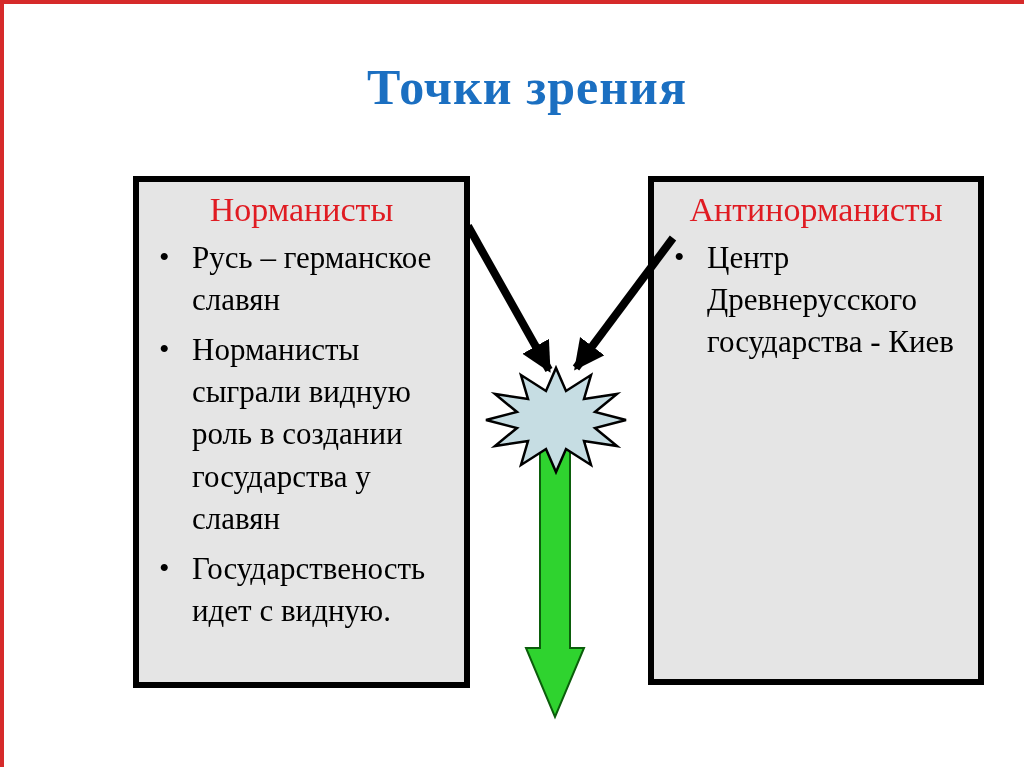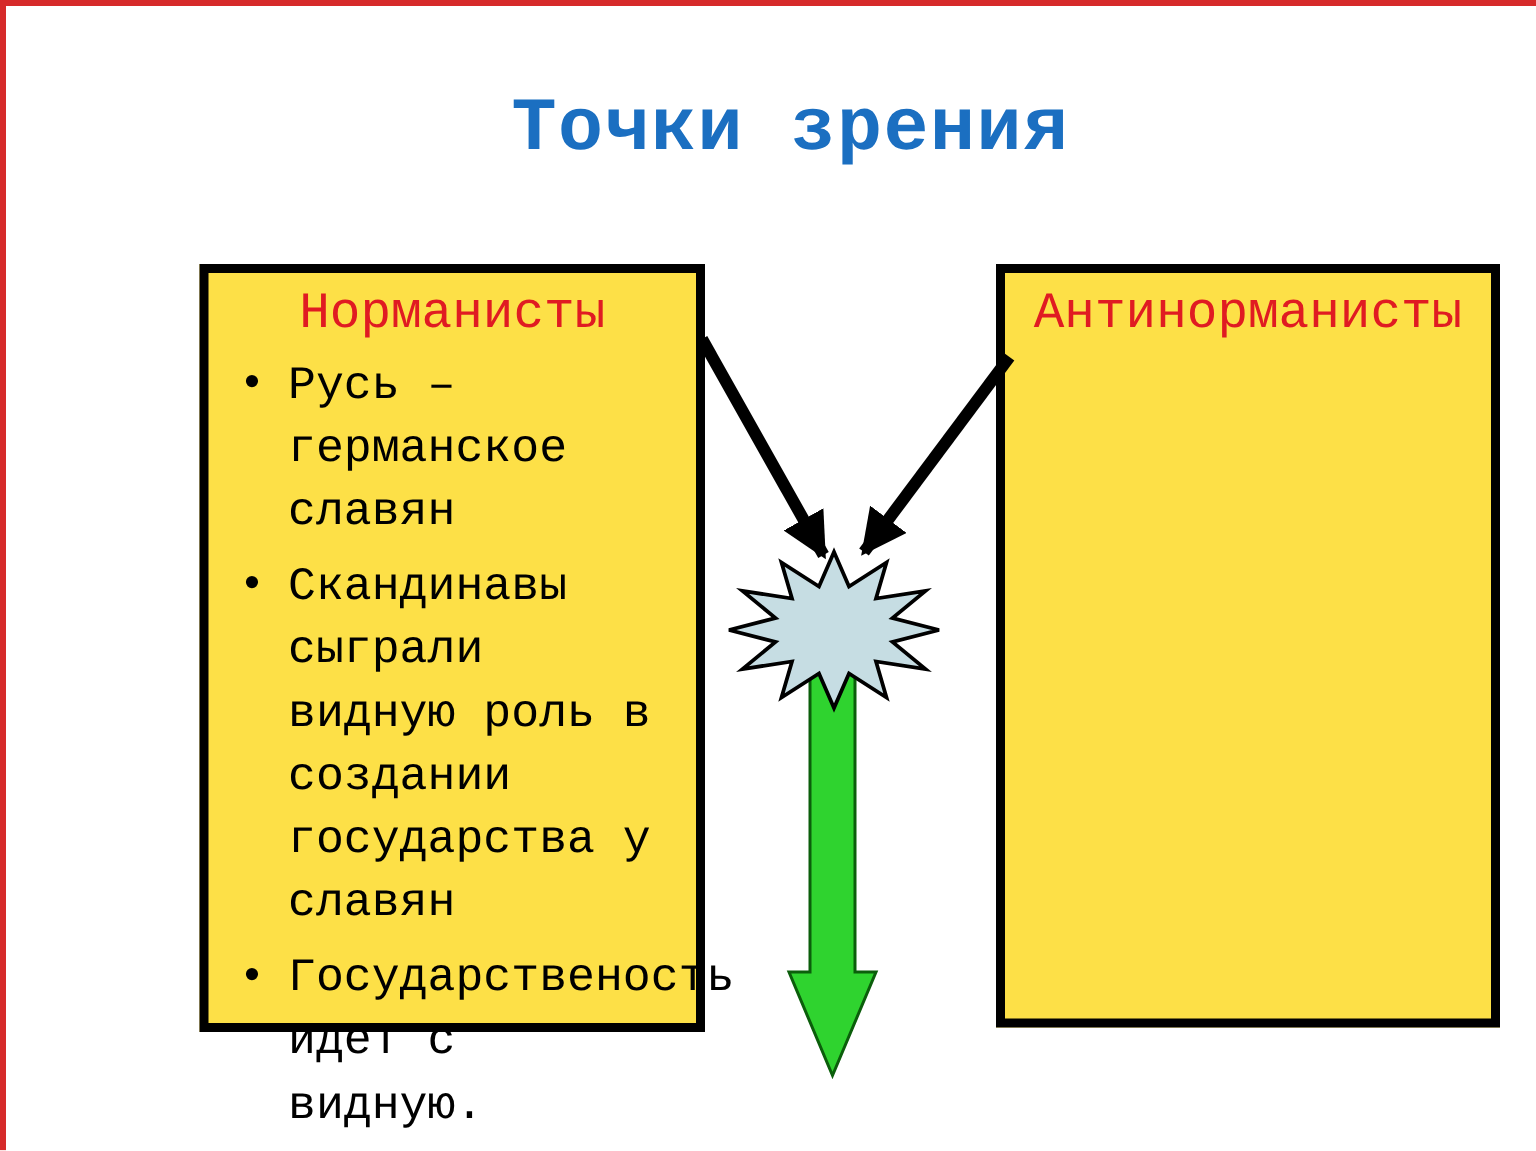--- a/index.html
+++ b/index.html
@@ -2,47 +2,47 @@
 <html><head>
 <meta charset="utf-8">
 <style>
   html, body { margin: 0; padding: 0; background: #ffffff; }
   .slide {
     position: relative;
     width: 1024px;
     height: 767px;
     background: #ffffff;
     overflow: hidden;
-    font-family: Liberation Mono, monospace;
+    font-family: Liberation Serif, serif;
   }
   .edge-top {
     position: absolute; top: 0; left: 0; width: 1024px; height: 4px;
   }
   .edge-left {
     position: absolute; top: 0; left: 0; width: 4px; height: 767px;
   }
   .title {
     position: absolute;
     top: 58px; left: 30px; right: 0;
     margin: 0;
     text-align: center;
     font-size: 50px;
     font-weight: bold;
     letter-spacing: 1px;
   }
   .box {
     position: absolute;
     top: 176px;
     border: 6px solid #000000;
-    background: #fde047;
+    background: #e5e5e5;
     box-sizing: border-box;
     padding: 8px 6px 6px 6px;
   }
   .box-left  { left: 133px; width: 337px; height: 512px; }
-  .box-right { left: 664px; width: 336px; height: 509px; }
+  .box-right { left: 648px; width: 336px; height: 509px; }
   .box h2 {
     margin: 0 0 6px 0;
     text-align: center;
     font-size: 34px;
     font-weight: normal;
     line-height: 1.2;
   }
   .box ul {
     margin: 0;
     padding: 0;
@@ -78,28 +78,29 @@
 
   <div class="edge-top" style="background: rgb(214, 42, 42);"></div>
   <div class="edge-left" style="background: rgb(214, 42, 42);"></div>
 
   <h1 class="title" style="color: rgb(27, 111, 193);">Точки зрения</h1>
 
   <section class="box box-left">
     <h2 style="color: rgb(224, 27, 34);">Норманисты</h2>
     <ul>
       <li>Русь – германское славян</li>
-      <li>Скандинавы сыграли видную роль в создании государства у славян</li>
+      <li>Норманисты сыграли видную роль в создании государства у славян</li>
       <li>Государственость идет с видную.</li>
     </ul>
   </section>
 
   <section class="box box-right">
     <h2 style="color: rgb(224, 27, 34);">Антинорманисты</h2>
     <ul>
+      <li>Центр Древнерусского государства - Киев</li>
     </ul>
   </section>
 
   <svg class="overlay" viewBox="0 0 1024 767">
     <defs>
       <marker id="ah" markerWidth="4.6" markerHeight="4.2" refX="3.4" refY="1.9" orient="auto" markerUnits="strokeWidth">
         <path d="M0,0 L3.8,1.9 L0,3.8 Z" fill="#000000"></path>
       </marker>
     </defs>
 

